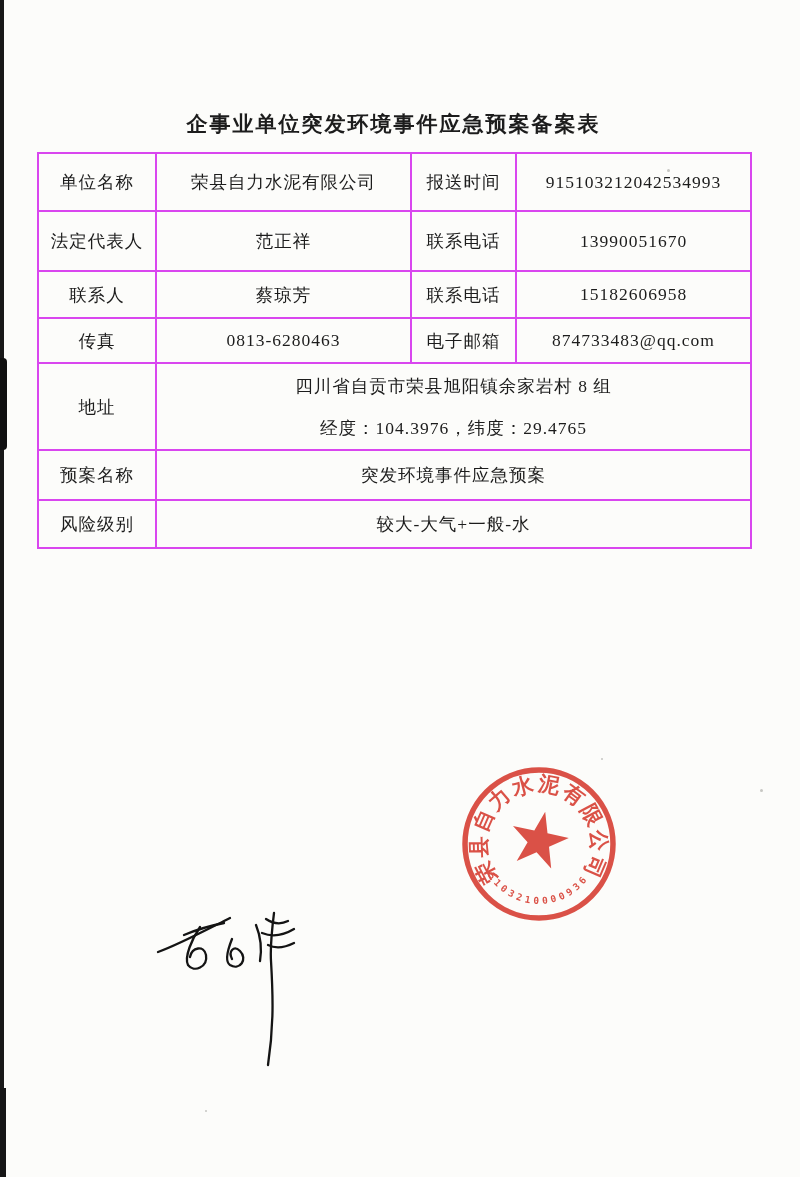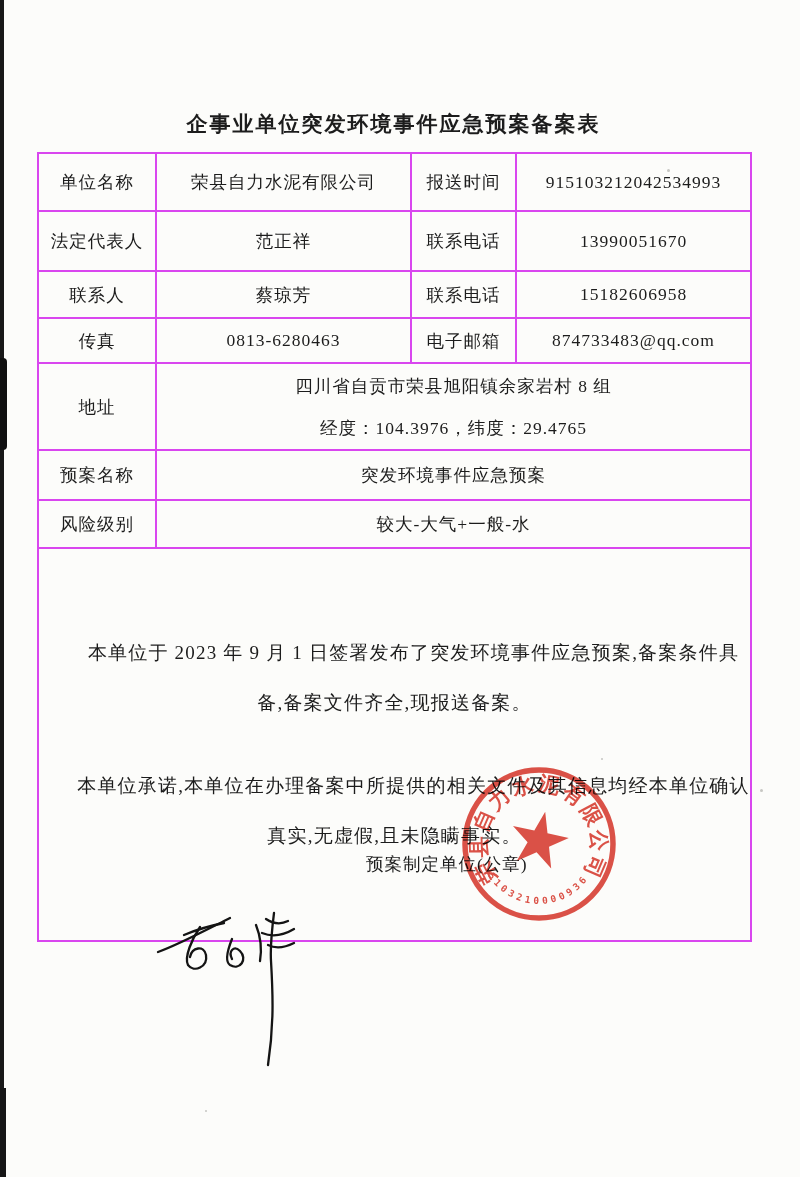--- a/index.html
+++ b/index.html
@@ -135,27 +135,20 @@
     <tr class="r6">
       <td class="lbl">预案名称</td>
       <td class="val" colspan="3">突发环境事件应急预案</td>
     </tr>
 
     <tr class="r7">
       <td class="lbl">风险级别</td>
       <td class="val" colspan="3">较大-大气+一般-水</td>
     </tr>
 
-    <tr class="r8">
-      <td class="statement" colspan="4">
-        <p class="p1">本单位于 2023 年 9 月 1 日签署发布了突发环境事件应急预案,备案条件具备,备案文件齐全,现报送备案。</p>
-        <p class="p2">本单位承诺,本单位在办理备案中所提供的相关文件及其信息均经本单位确认真实,无虚假,且未隐瞒事实。</p>
-        <div class="seal-line">预案制定单位(公章)</div>
-      </td>
-    </tr>
 
   </tbody>
     </table>
 
   <svg class="stamp" viewBox="0 0 176 176" aria-hidden="true">
     <defs>
       <path id="arcTop" d="M48.6,123.5 A53,53 0 1 1 127.4,123.5"></path>
       <path id="arcBottom" d="M35,116.1 A60,60 0 0 0 141,116.1"></path>
     </defs>
     <circle class="ring" cx="88" cy="88" r="74"></circle>

